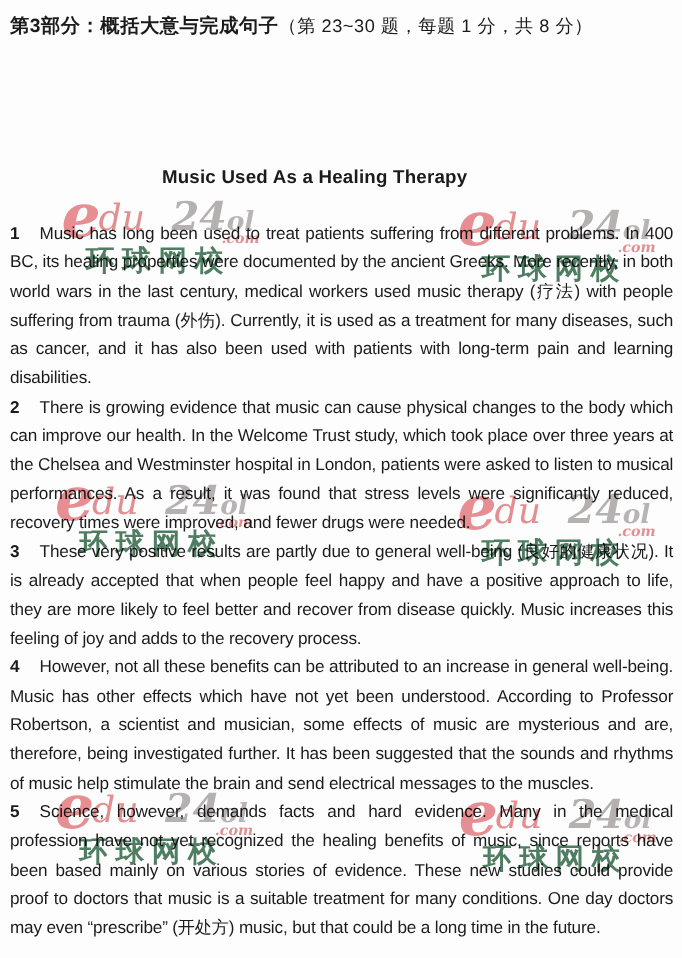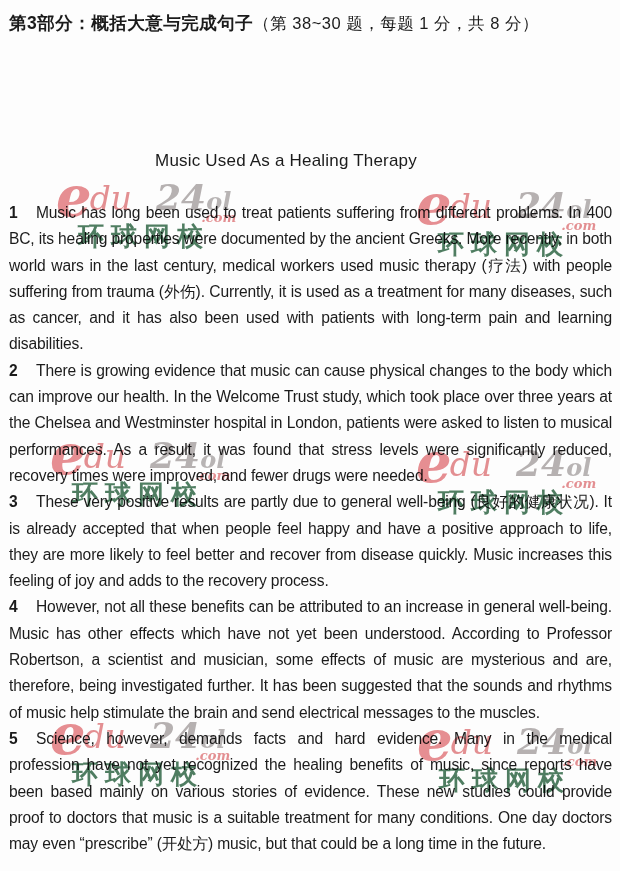--- a/index.html
+++ b/index.html
@@ -31,21 +31,21 @@
     font-size: 16.5px; line-height: 30.5px;
     text-align: justify;
     text-indent: 2em;
     letter-spacing: 0.3px;
   }
 
   
   .article-title {
     position: absolute; top: 151px; left: 0; width: 572px;
     text-align: center;
-    font-weight: normal; font-size: 17px;
+    font-weight: bold; font-size: 17px;
     letter-spacing: 0.2px;
   }
   .article {
     position: absolute; top: 188px; left: 9px; width: 603px; margin-top: 12px;
   }
   .para {
     font-size: 15.6px; line-height: 26.3px;
     letter-spacing: -0.15px;
     text-align: justify;
     text-align-last: left;
@@ -102,21 +102,21 @@
   .wm4 { left: 416px; top: 440px; }
   .wm5 { left: 50px;  top: 712px; }
   .wm6 { left: 417px; top: 718px; }
 </style>
 </head>
 <body>
 
 <div class="page">
 
   <div class="sec-header">
-    <span class="h-bold">第3部分：概括大意与完成句子</span><span class="h-light">（第 38~30 题，每题 1 分，共 8 分）</span>
+    <span class="h-bold">第3部分：概括大意与完成句子</span><span class="h-light">（第 23~30 题，每题 1 分，共 8 分）</span>
   </div>
 
 
   <div class="article-title">Music Used As a Healing Therapy</div>
 
   <div class="article">
     <div class="para"><span class="pnum">1</span><span class="ptext">Music has long been used to treat patients suffering from different problems. In 400 BC, its healing properties were documented by the ancient Greeks. More recently, in both world wars in the last century, medical workers used music therapy (疗法) with people suffering from trauma (外伤). Currently, it is used as a treatment for many diseases, such as cancer, and it has also been used with patients with long-term pain and learning disabilities.</span></div>
     <div class="para"><span class="pnum">2</span><span class="ptext">There is growing evidence that music can cause physical changes to the body which can improve our health. In the Welcome Trust study, which took place over three years at the Chelsea and Westminster hospital in London, patients were asked to listen to musical performances. As a result, it was found that stress levels were significantly reduced, recovery times were improved, and fewer drugs were needed.</span></div>
     <div class="para"><span class="pnum">3</span><span class="ptext">These very positive results are partly due to general well-being (良好的健康状况). It is already accepted that when people feel happy and have a positive approach to life, they are more likely to feel better and recover from disease quickly. Music increases this feeling of joy and adds to the recovery process.</span></div>
     <div class="para"><span class="pnum">4</span><span class="ptext">However, not all these benefits can be attributed to an increase in general well-being. Music has other effects which have not yet been understood. According to Professor Robertson, a scientist and musician, some effects of music are mysterious and are, therefore, being investigated further. It has been suggested that the sounds and rhythms of music help stimulate the brain and send electrical messages to the muscles.</span></div>

